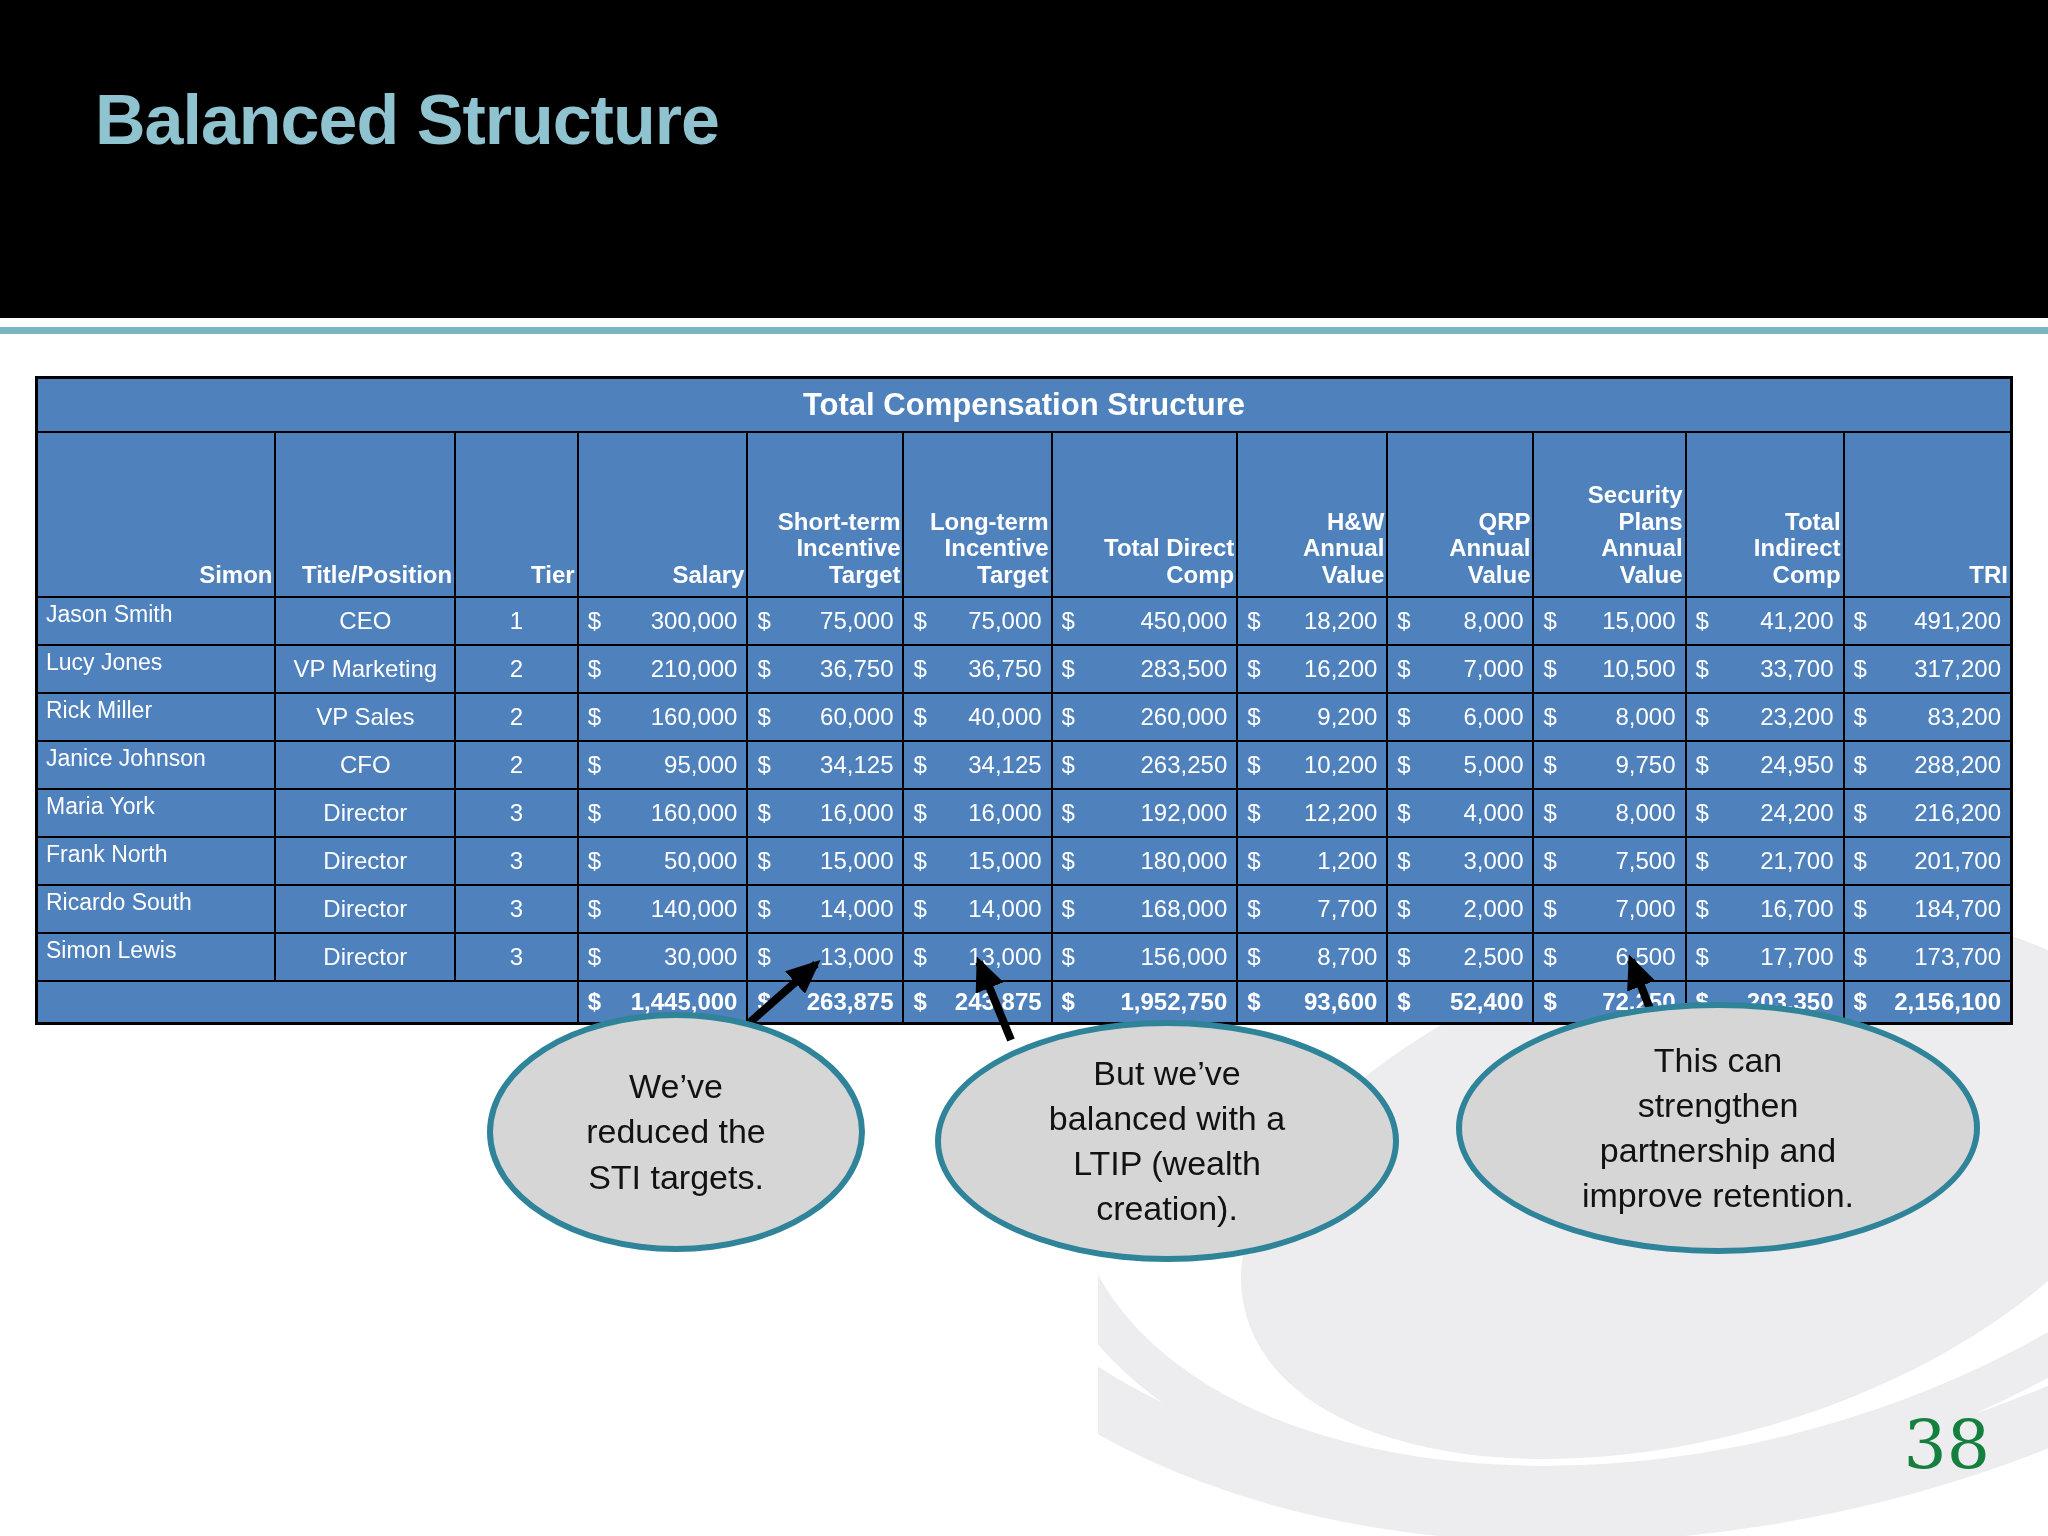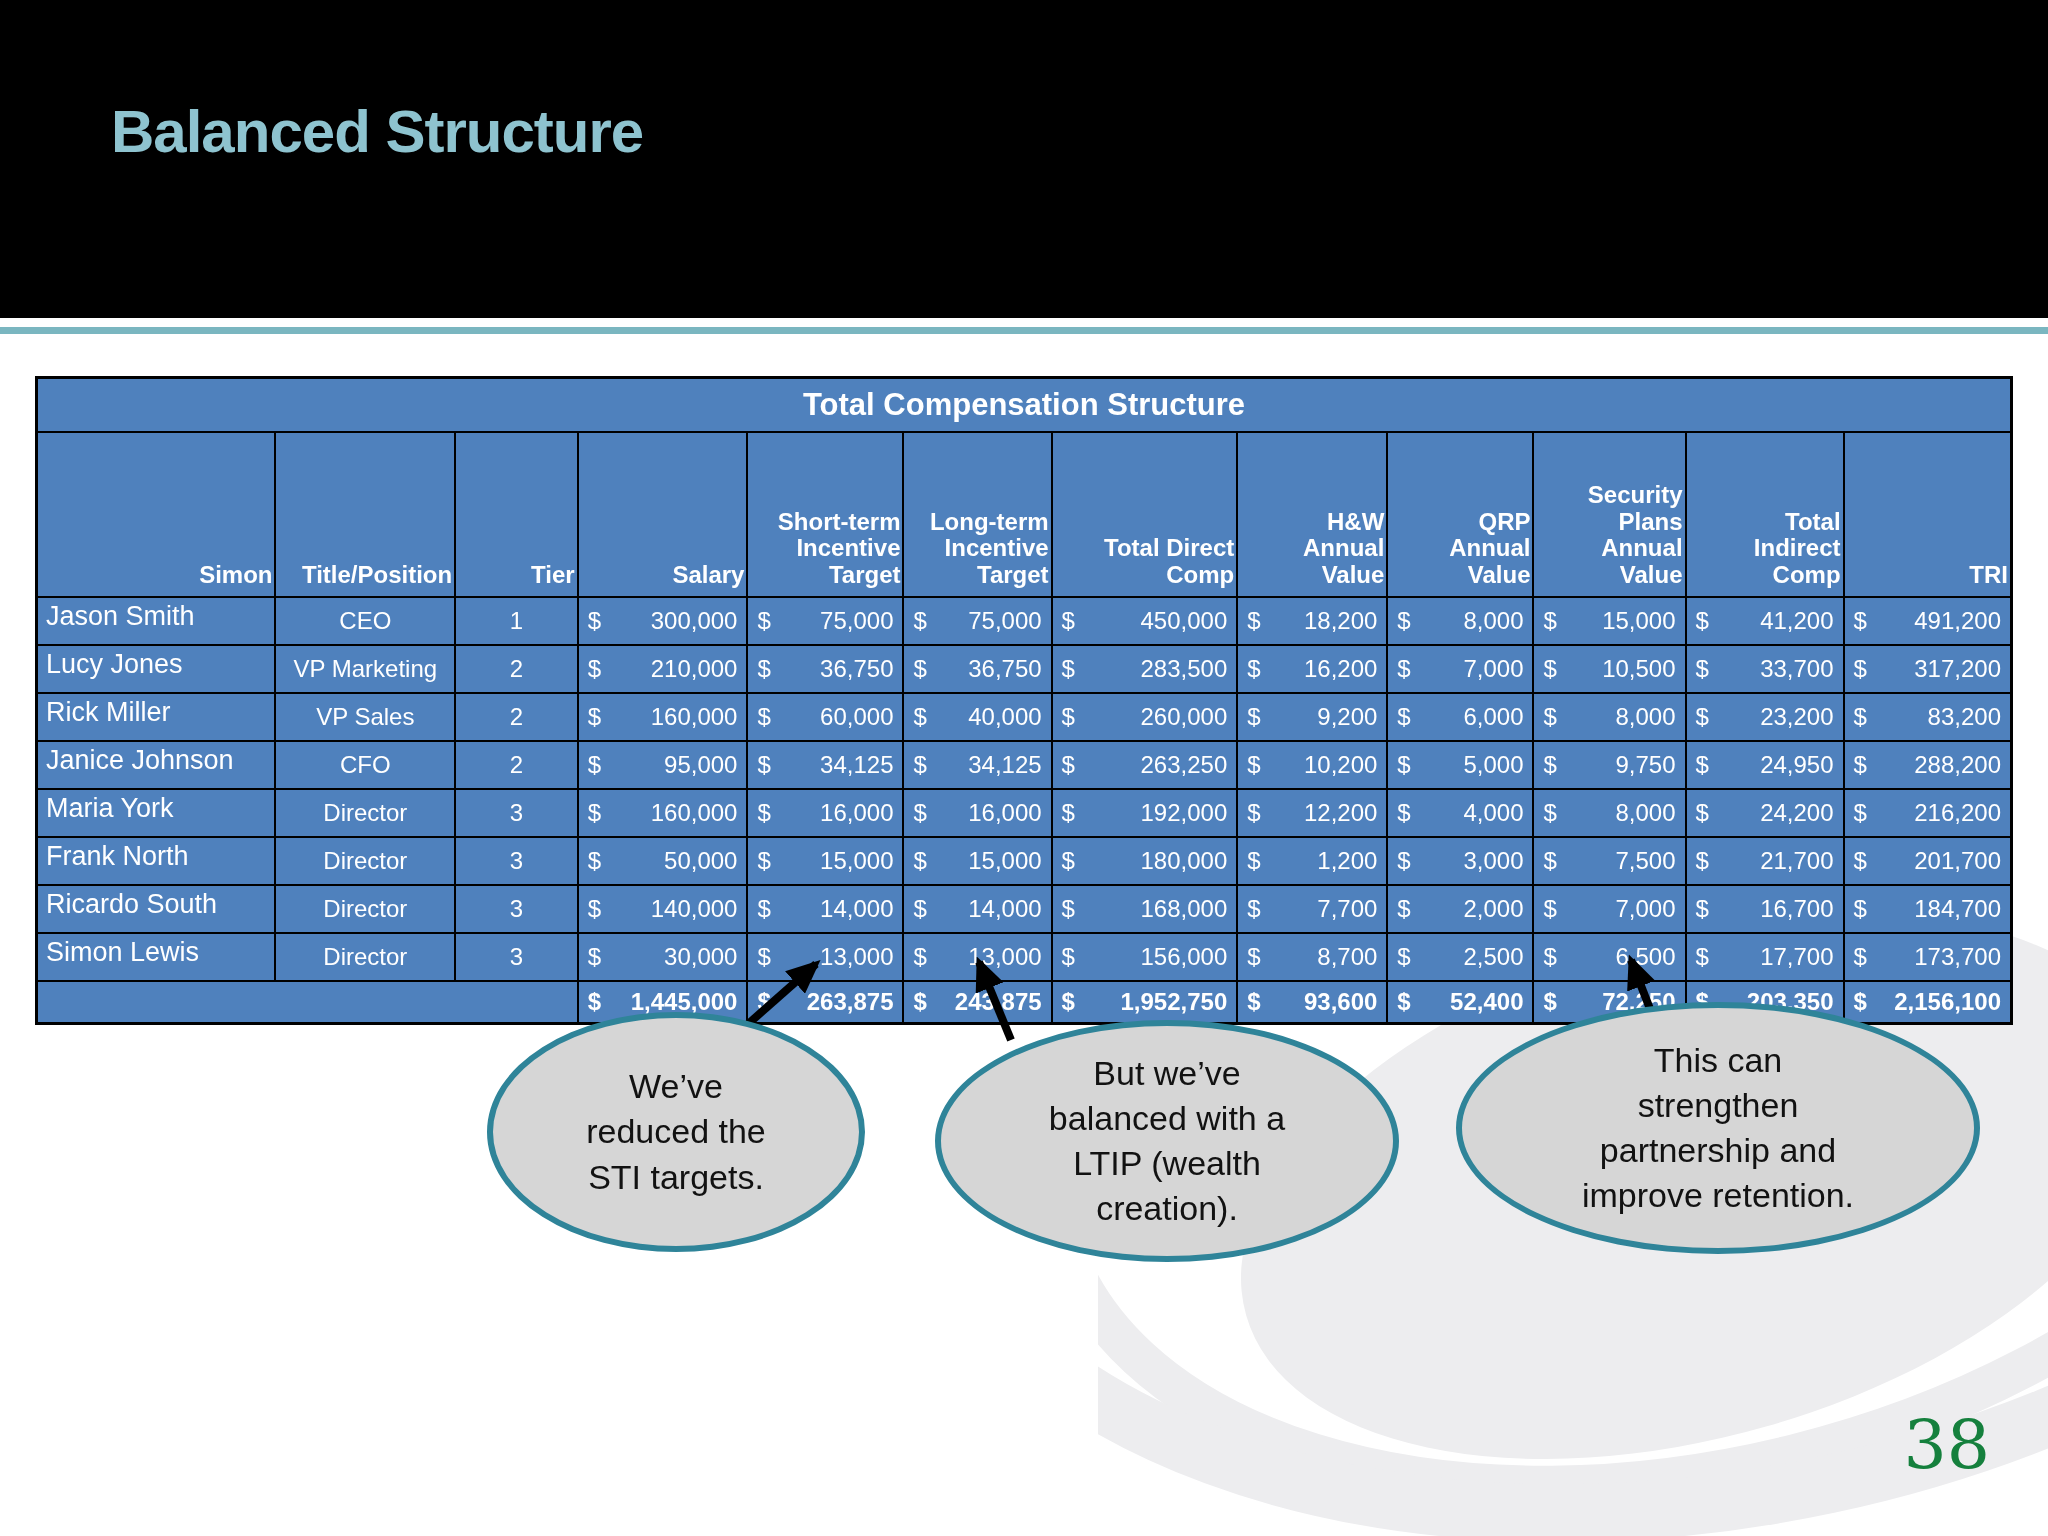--- a/index.html
+++ b/index.html
@@ -5,39 +5,39 @@
   html,body{margin:0;padding:0;}
   body{
     width:2048px;height:1536px;position:relative;overflow:hidden;
     background:#ffffff;font-family:"Liberation Sans",sans-serif;
   }
   
   .swoosh{position:absolute;right:0;bottom:0;width:950px;height:600px;z-index:0;}
   
   .top-band{position:absolute;left:0;top:0;width:2048px;height:318px;background:#000000;z-index:1;}
   .slide-title{
-    position:absolute;left:95px;top:84px;margin:16px;
-    font-size:60px;font-weight:bold;color:#8ec3cf;letter-spacing:-1px;line-height:1.05;
+    position:absolute;left:95px;top:84px;margin:0;
+    font-size:70px;font-weight:bold;color:#8ec3cf;letter-spacing:-1px;line-height:1.05;
   }
   .divider{position:absolute;left:0;top:327px;width:2048px;height:7px;background:#7ab6c0;z-index:1;}
   
   table.comp{
     position:absolute;left:35px;top:376px;width:1978px;z-index:2;
     border-collapse:collapse;table-layout:fixed;
     background:#4f81bd;color:#ffffff;border:3px solid #000000;
   }
   table.comp td,table.comp th{border:2px solid #000000;overflow:hidden;}
   td.tbl-title{height:50px;font-size:31px;font-weight:bold;text-align:center;vertical-align:middle;}
   th.hdr{
     height:155px;vertical-align:bottom;text-align:right;
     font-size:24px;font-weight:bold;line-height:1.1;
     white-space:pre-line;padding:0 2px 8px 2px;
   }
   tbody td{height:43px;font-size:24px;}
-  td.name-cell{text-align:left;vertical-align:top;padding:3px 0 0 8px;font-size:27px;}
+  td.name-cell{text-align:left;vertical-align:top;padding:3px 0 0 8px;font-size:23px;}
   td.center-cell{text-align:center;vertical-align:middle;border-radius:22px;}
   td.money-cell{vertical-align:middle;padding:0;}
   .mrow{display:flex;justify-content:space-between;align-items:center;padding:0 9px;}
   tfoot td{height:38px;font-size:24px;font-weight:bold;vertical-align:middle;}
   tfoot td.blank-cell{border-right:2px solid #000;}
   
   .callout{
     position:absolute;z-index:3;border-radius:50%;
     background:#d6d6d6;border:6px solid #2f8499;
     display:flex;align-items:center;justify-content:center;

